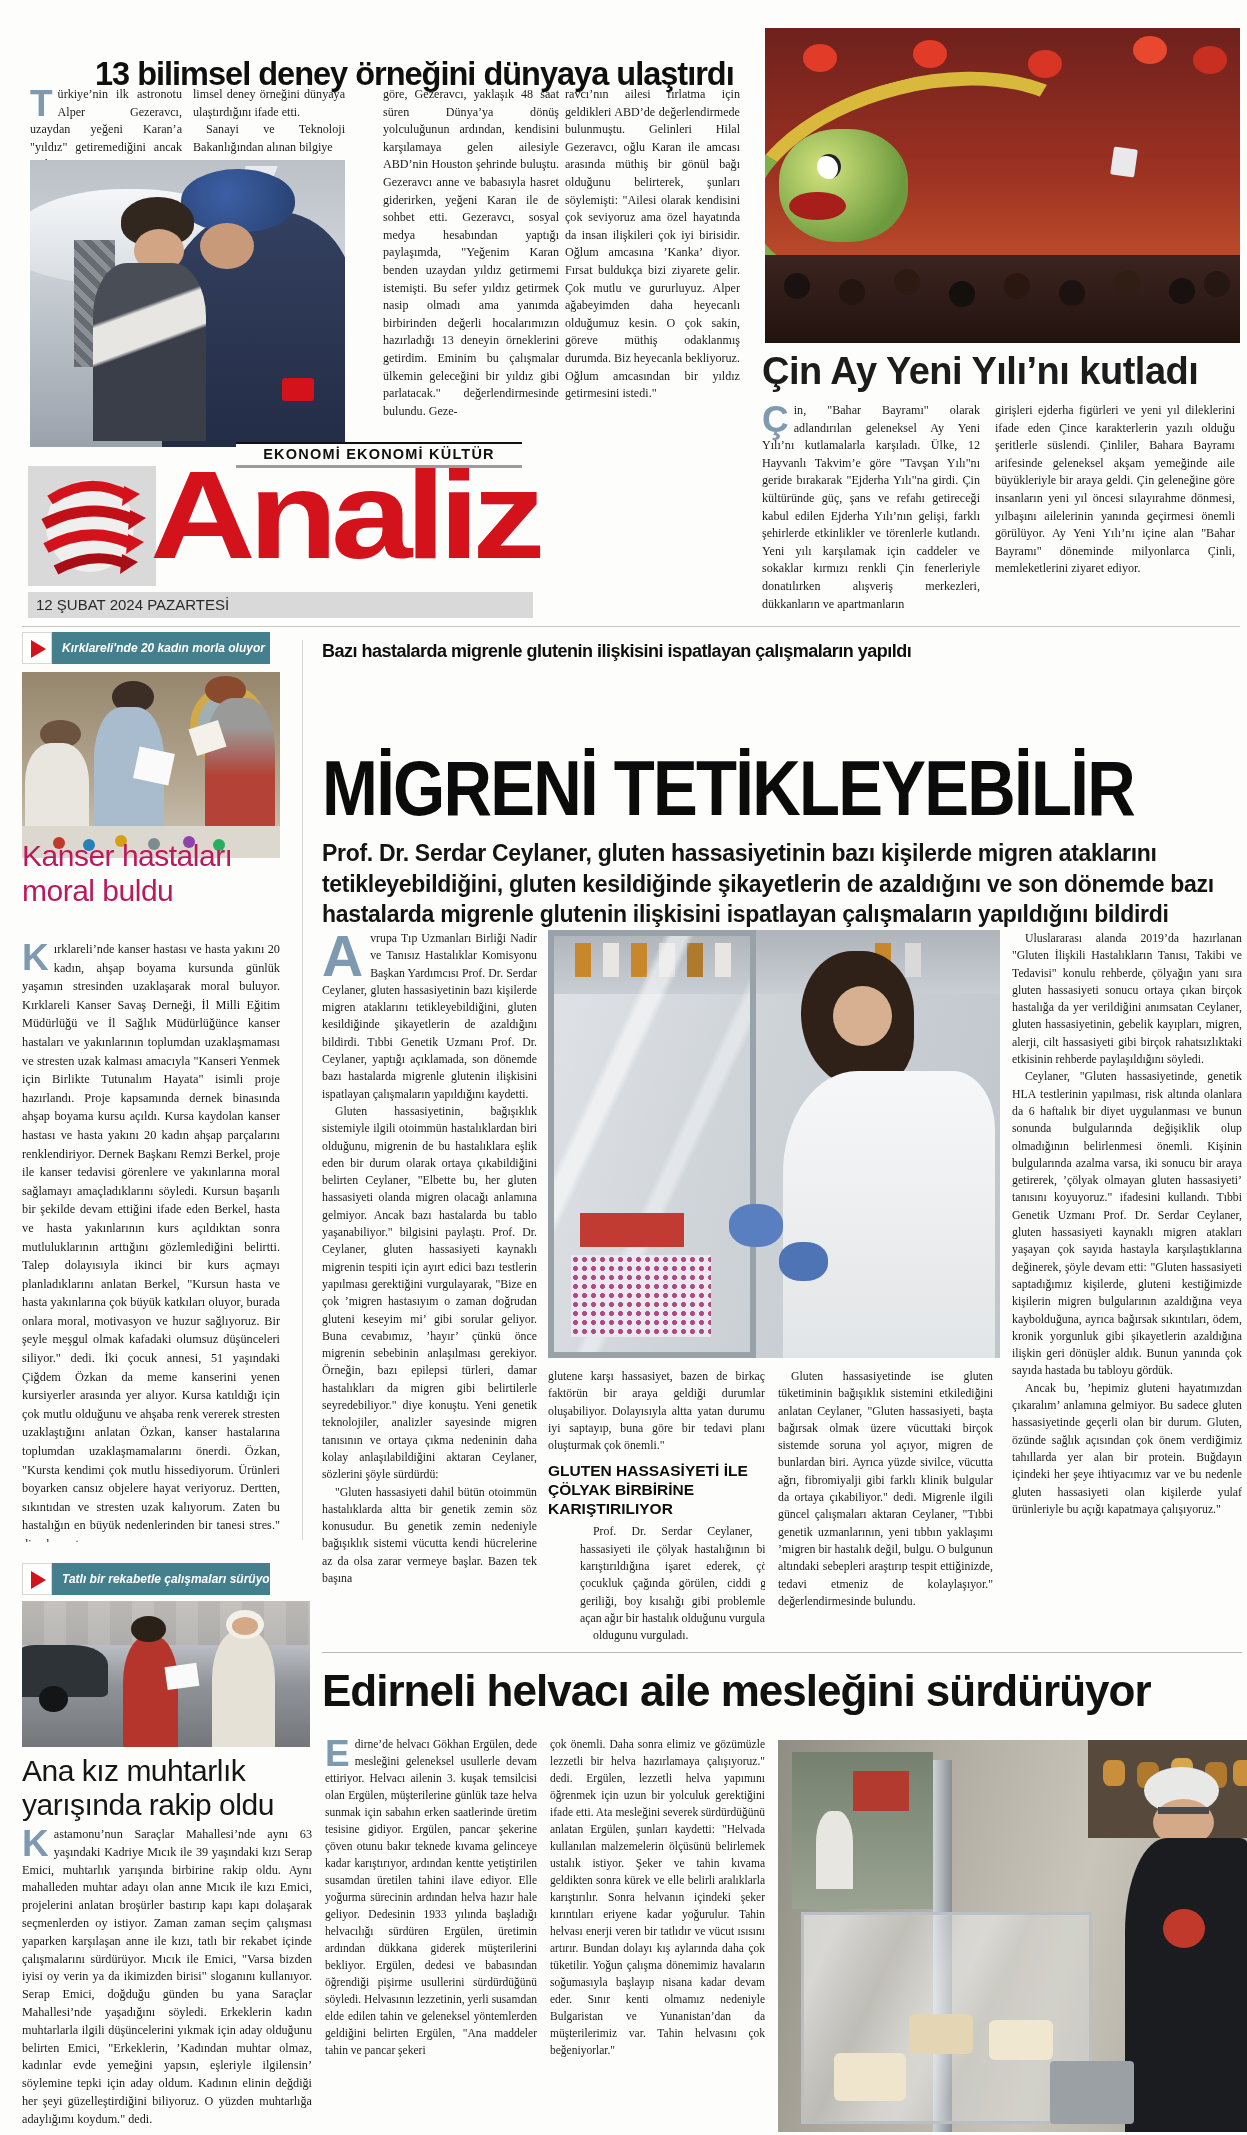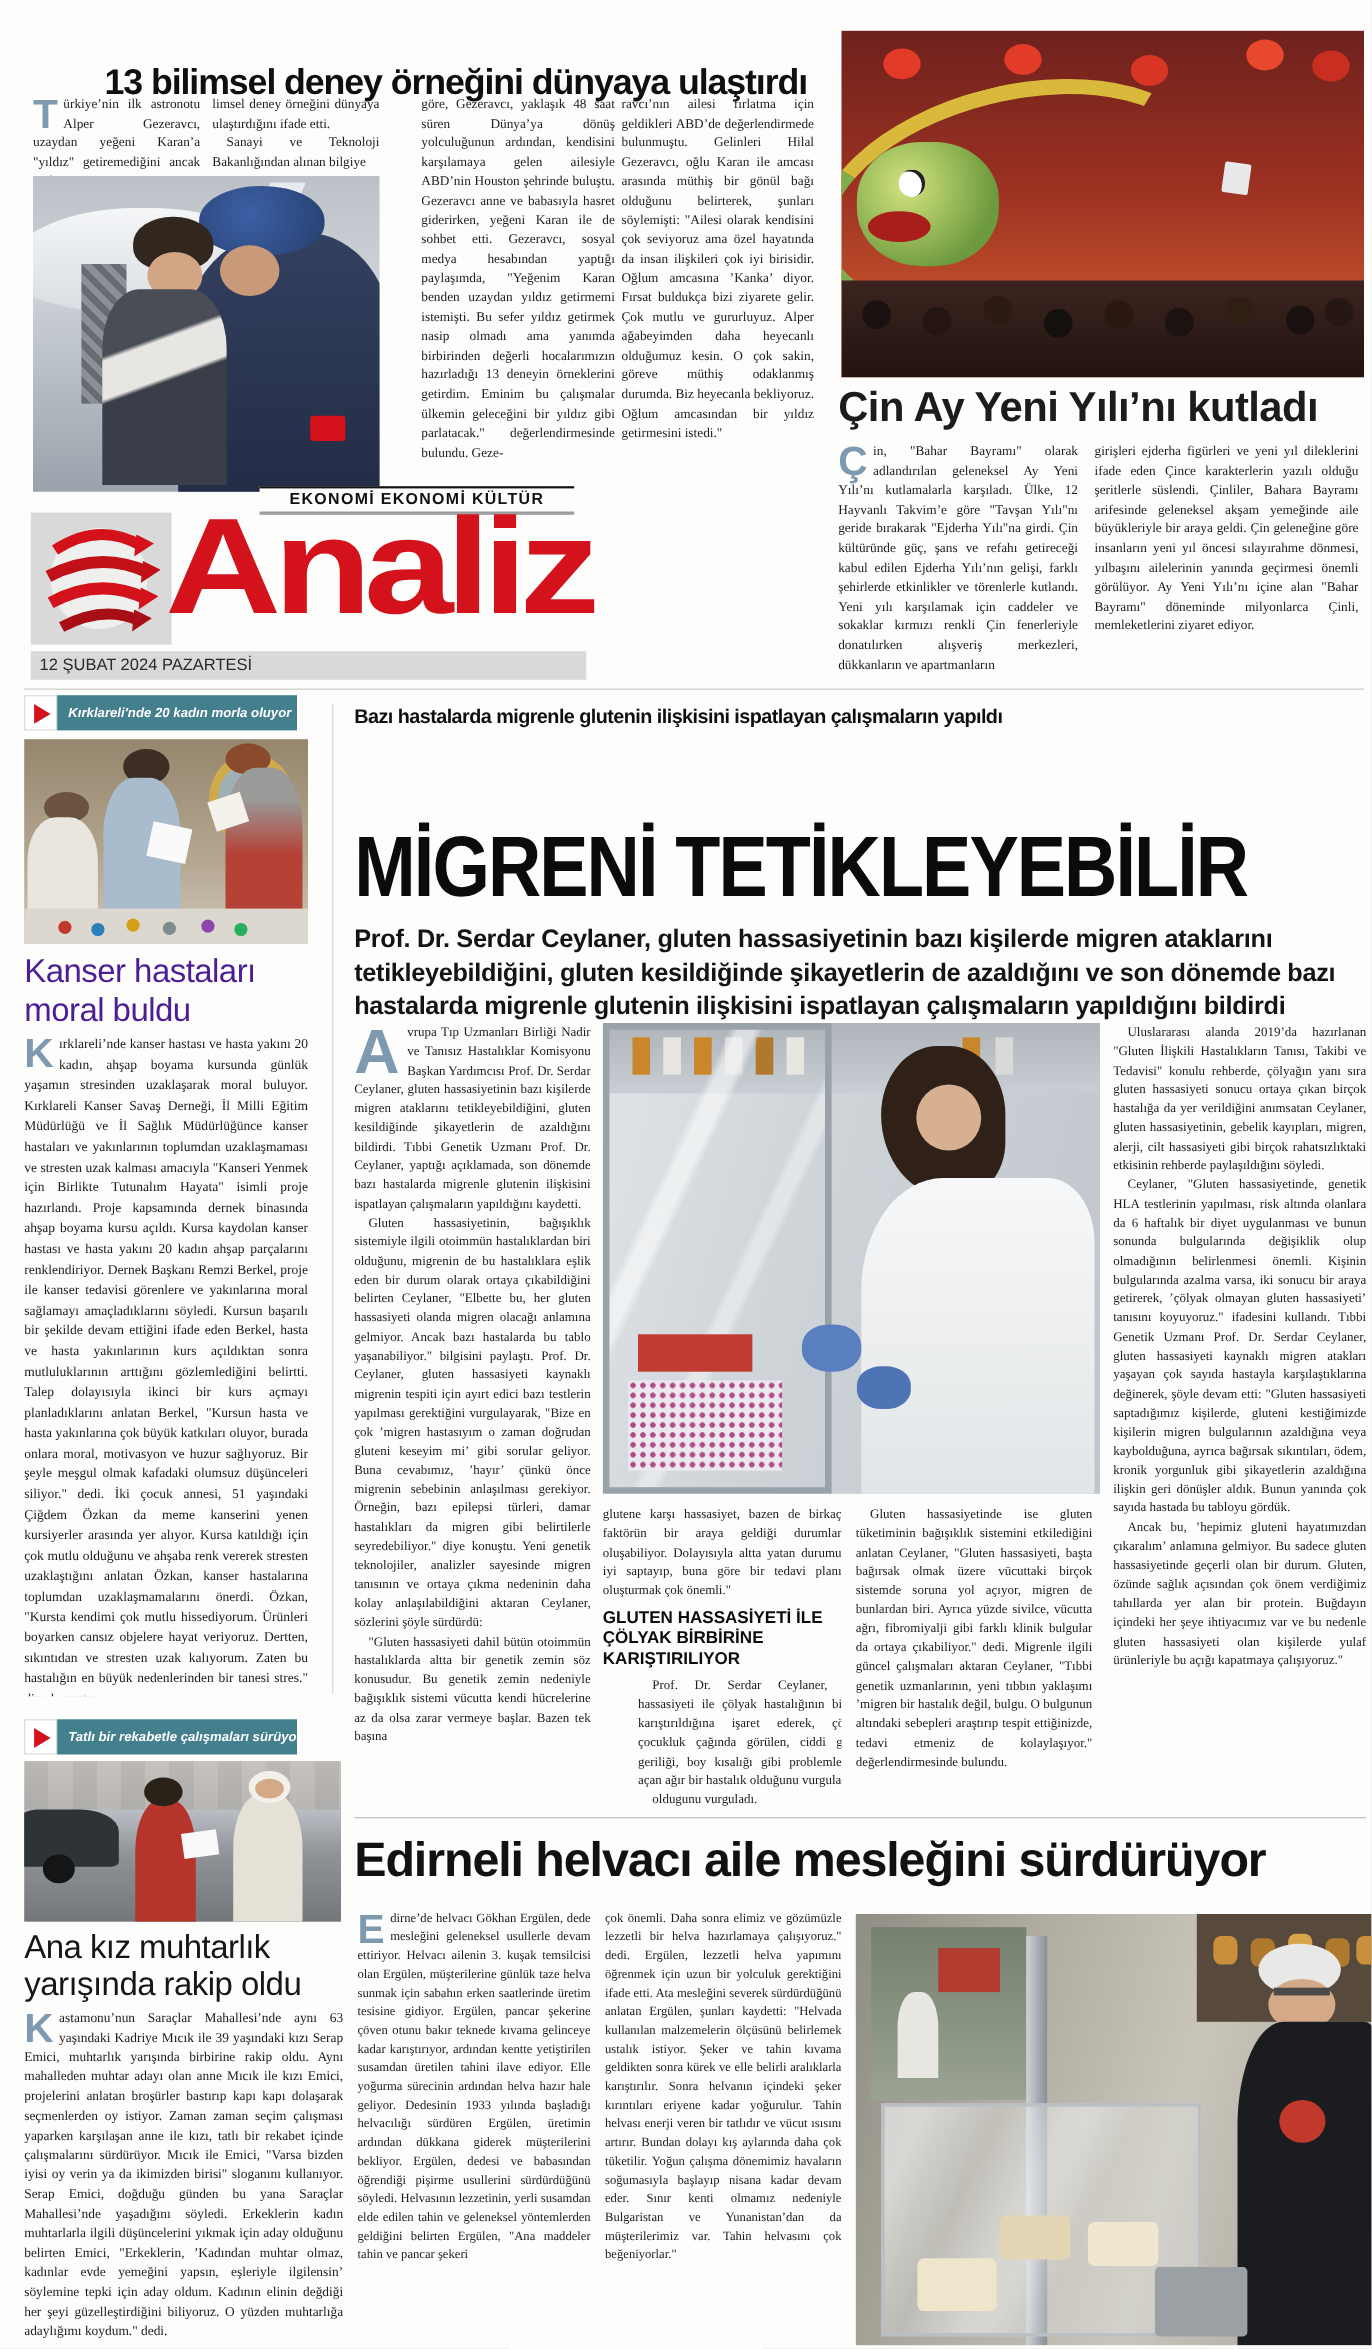--- a/index.html
+++ b/index.html
@@ -127,21 +127,21 @@
     <div style="left:35%;top:5%;width:16%;height:17%;background:#3c2e24;border-radius:50%;"></div>
     <div style="left:28%;top:19%;width:27%;height:68%;background:#a8bccd;border-radius:40% 40% 0 0;"></div>
     <div style="right:13%;top:2%;width:16%;height:15%;background:#8a4a2e;border-radius:50%;"></div>
     <div style="right:2%;top:14%;width:27%;height:72%;background:linear-gradient(#9a9a98 22%,#b44236 58%);border-radius:40% 40% 0 0;"></div>
     <div style="left:44%;top:42%;width:14%;height:17%;background:#fafafa;transform:rotate(12deg);"></div>
     <div style="right:22%;top:28%;width:12%;height:15%;background:#f3f1ea;transform:rotate(-18deg);"></div>
     <div style="left:0;bottom:0;width:100%;height:17%;background:#ddd8cf;"></div>
     <div style="left:12%;bottom:5%;width:12px;height:12px;background:#c0392b;border-radius:50%;box-shadow:30px 2px 0 #2980b9,62px -2px 0 #d4a017,95px 1px 0 #7f8c8d,130px -1px 0 #8e44ad,160px 2px 0 #27ae60;"></div>
   </div>
 
-  <div class="hl" style="left:22px;top:866px;width:262px;font-size:30px;line-height:35px;font-weight:400;letter-spacing:-0.5px;color:#4c1d95;">Kanser hastaları moral buldu</div>
+  <div class="hl" style="left:22px;top:838px;width:262px;font-size:30px;line-height:35px;font-weight:400;letter-spacing:-0.5px;color:#be185d;">Kanser hastaları moral buldu</div>
   <div class="col body-md dropcap" style="left:22px;top:940px;width:258px;height:602px;">
       <p class="first">Kırklareli’nde kanser hastası ve hasta yakını 20 kadın, ahşap boyama kursunda günlük yaşamın stresinden uzaklaşarak moral buluyor. Kırklareli Kanser Savaş Derneği, İl Milli Eğitim Müdürlüğü ve İl Sağlık Müdürlüğünce kanser hastaları ve yakınlarının toplumdan uzaklaşmaması ve stresten uzak kalması amacıyla "Kanseri Yenmek için Birlikte Tutunalım Hayata" isimli proje hazırlandı. Proje kapsamında dernek binasında ahşap boyama kursu açıldı. Kursa kaydolan kanser hastası ve hasta yakını 20 kadın ahşap parçalarını renklendiriyor. Dernek Başkanı Remzi Berkel, proje ile kanser tedavisi görenlere ve yakınlarına moral sağlamayı amaçladıklarını söyledi. Kursun başarılı bir şekilde devam ettiğini ifade eden Berkel, hasta ve hasta yakınlarının kurs açıldıktan sonra mutluluklarının arttığını gözlemlediğini belirtti. Talep dolayısıyla ikinci bir kurs açmayı planladıklarını anlatan Berkel, "Kursun hasta ve hasta yakınlarına çok büyük katkıları oluyor, burada onlara moral, motivasyon ve huzur sağlıyoruz. Bir şeyle meşgul olmak kafadaki olumsuz düşünceleri siliyor." dedi. İki çocuk annesi, 51 yaşındaki Çiğdem Özkan da meme kanserini yenen kursiyerler arasında yer alıyor. Kursa katıldığı için çok mutlu olduğunu ve ahşaba renk vererek stresten uzaklaştığını anlatan Özkan, kanser hastalarına toplumdan uzaklaşmamalarını önerdi. Özkan, "Kursta kendimi çok mutlu hissediyorum. Ürünleri boyarken cansız objelere hayat veriyoruz. Dertten, sıkıntıdan ve stresten uzak kalıyorum. Zaten bu hastalığın en büyük nedenlerinden bir tanesi stres." diye konuştu.</p>
     </div>
 
   <div class="hl" style="left:322px;top:641px;width:925px;font-size:18px;font-weight:700;letter-spacing:-0.5px;white-space:nowrap;">Bazı hastalarda migrenle glutenin ilişkisini ispatlayan çalışmaların yapıldı</div>
   <div class="hl" style="left:322px;top:748px;width:1100px;font-size:78px;line-height:80px;font-weight:800;letter-spacing:-2px;white-space:nowrap;color:#0b0b0b;transform:scaleX(0.86);transform-origin:left top;">MİGRENİ TETİKLEYEBİLİR</div>
   <div class="hl" style="left:322px;top:838px;width:922px;font-size:23px;line-height:30.5px;font-weight:700;letter-spacing:-0.3px;color:#141414;">Prof. Dr. Serdar Ceylaner, gluten hassasiyetinin bazı kişilerde migren ataklarını tetikleyebildiğini, gluten kesildiğinde şikayetlerin de azaldığını ve son dönemde bazı hastalarda migrenle glutenin ilişkisini ispatlayan çalışmaların yapıldığını bildirdi</div>
 
   <div class="col body-sm dropcap-big" style="left:322px;top:930px;width:215px;height:712px;">
       <p class="first">Avrupa Tıp Uzmanları Birliği Nadir ve Tanısız Hastalıklar Komisyonu Başkan Yardımcısı Prof. Dr. Serdar Ceylaner, gluten hassasiyetinin bazı kişilerde migren ataklarını tetikleyebildiğini, gluten kesildiğinde şikayetlerin de azaldığını bildirdi. Tıbbi Genetik Uzmanı Prof. Dr. Ceylaner, yaptığı açıklamada, son dönemde bazı hastalarda migrenle glutenin ilişkisini ispatlayan çalışmaların yapıldığını kaydetti.</p>

